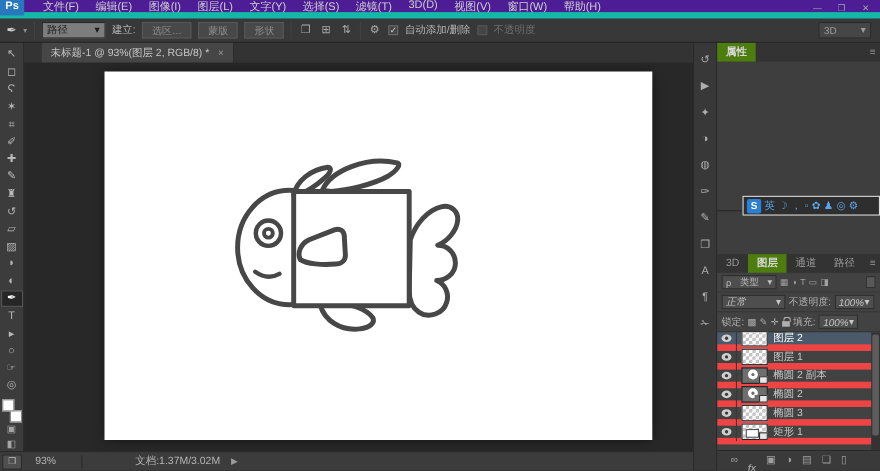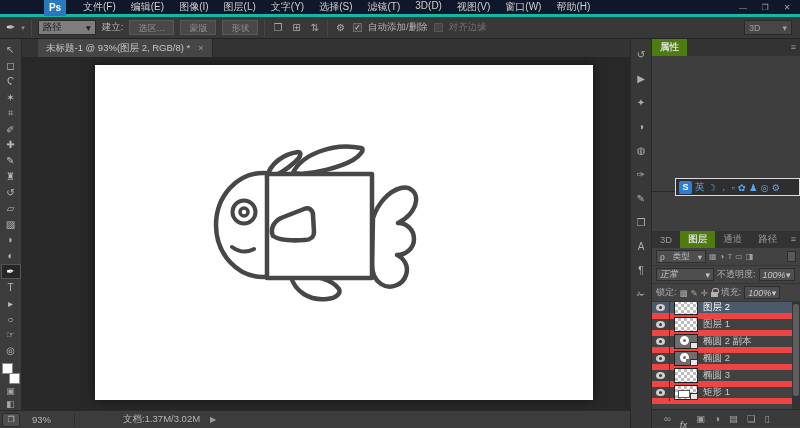--- a/index.html
+++ b/index.html
@@ -1,22 +1,22 @@
 <!DOCTYPE html>
 <html><head>
 <meta charset="utf-8">
 <style>
   * { margin:0; padding:0; box-sizing:border-box; }
   html,body { width:800px; height:428px; overflow:hidden; background:#1e1e1e;
     font-family:"Liberation Sans","DejaVu Sans",sans-serif; }
   .app { position:relative; width:800px; height:428px; background:#383838; color:#c2c2c2; font-size:10px; }
 
   
-  .menubar { position:absolute; left:0; top:0; width:800px; height:17px; background:#0f172a;
-    border-bottom:3px solid #14b8a6; display:flex; align-items:center;padding-left:44px; }
+  .menubar { position:absolute; left:0; top:0; width:800px; height:17px; background:#4c1d95;
+    border-bottom:6px solid #14b8a6; display:flex; align-items:center; }
   .ps-logo { width:22px; height:17px; background:#2878be; color:#fff; font-weight:bold; font-size:10px;
     display:flex; align-items:center; justify-content:center; }
   .menu-items { display:flex; margin-left:10px; gap:1px; }
   .menu-item { padding:2px 7px; color:#cfcfcf; font-size:10px; cursor:default; }
   .win-controls { position:absolute; right:2px; top:0; display:flex; }
   .win-btn { width:22px; height:15px; display:flex; align-items:center; justify-content:center;
     color:#a5a5a5; font-size:8px; }
 
   
   .optionsbar { position:absolute; left:0; top:17px; width:800px; height:22px; background:#383838;
@@ -183,21 +183,21 @@
     <button class="opt-btn">形状</button>
     <span class="vsep"></span>
     <span class="opt-icon">❐</span>
     <span class="opt-icon">⊞</span>
     <span class="opt-icon">⇅</span>
     <span class="vsep"></span>
     <span class="opt-icon">⚙</span>
     <span class="chk">✓</span>
     <span class="opt-check-label">自动添加/删除</span>
     <span class="chk off"></span>
-    <span class="opt-check-label dim">对齐边缘</span>
+    <span class="opt-check-label dim">不透明度</span>
     <div class="workspace-box">
       <span>3D</span>
       <span>▾</span>
     </div>
   </div>
 
   <div class="toolbar">
     <div class="tool">↖</div>
     <div class="tool">◻</div>
     <div class="tool">Ϛ</div>

